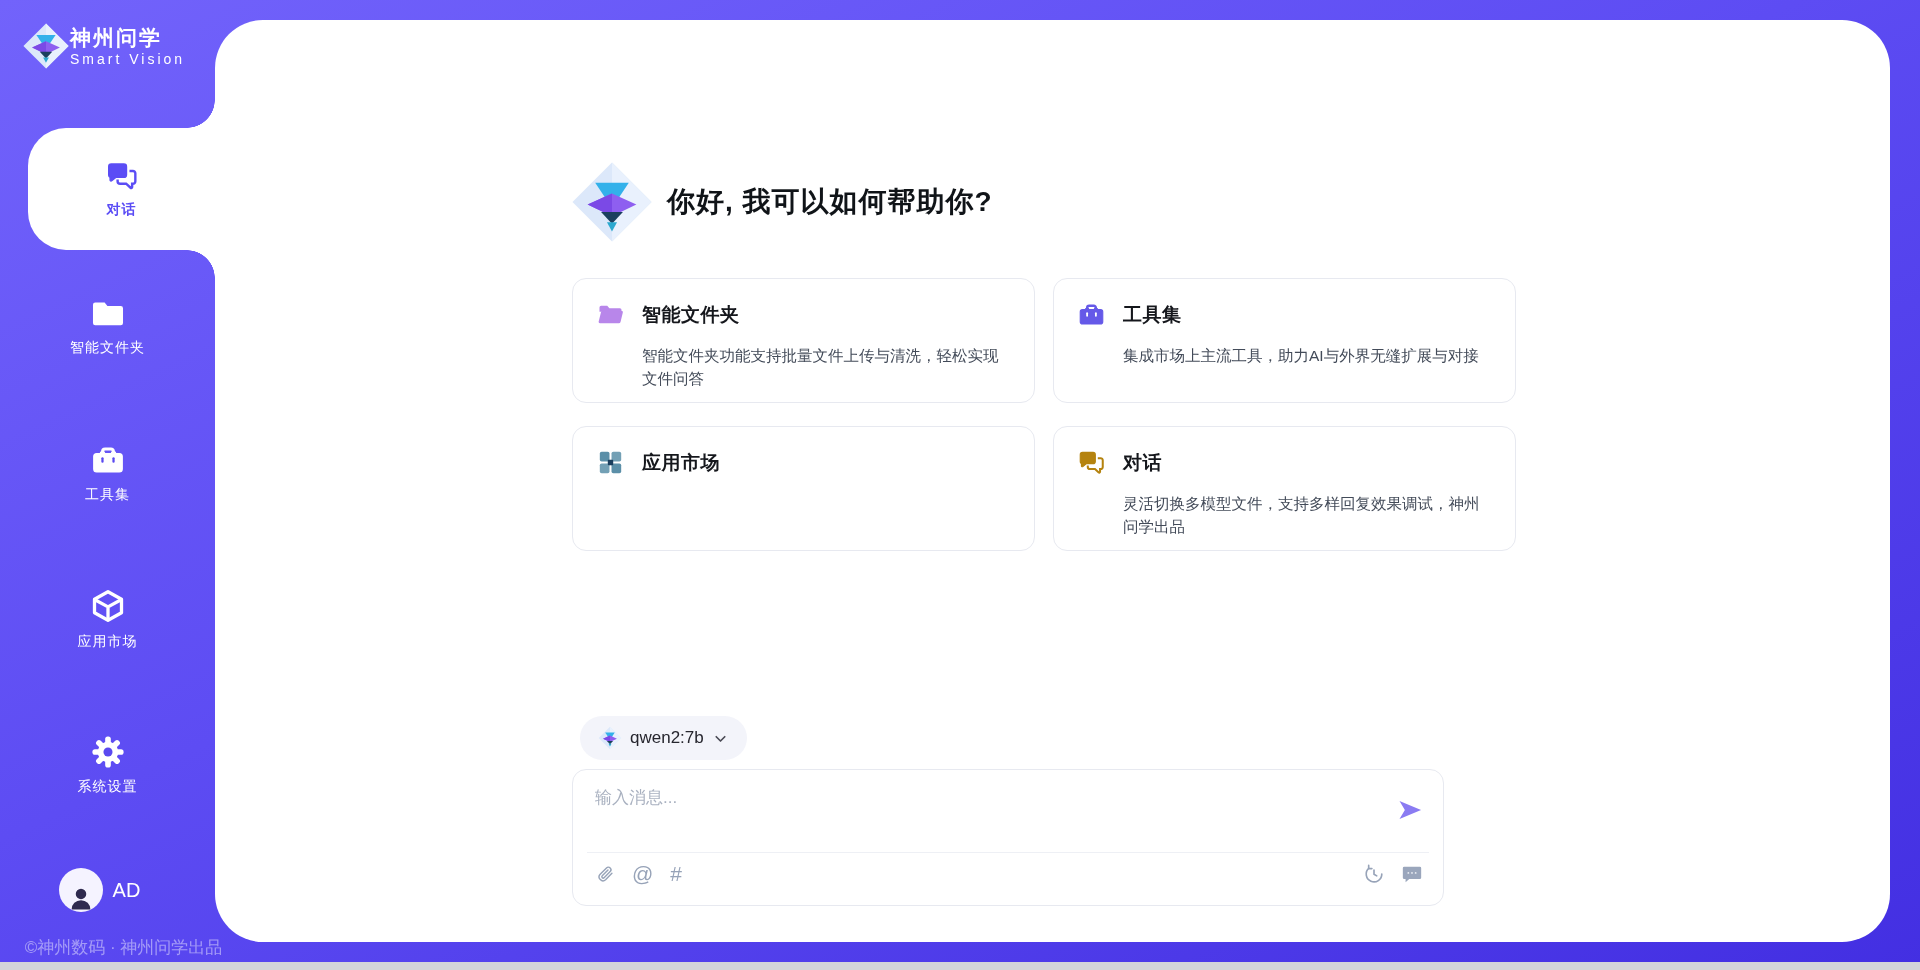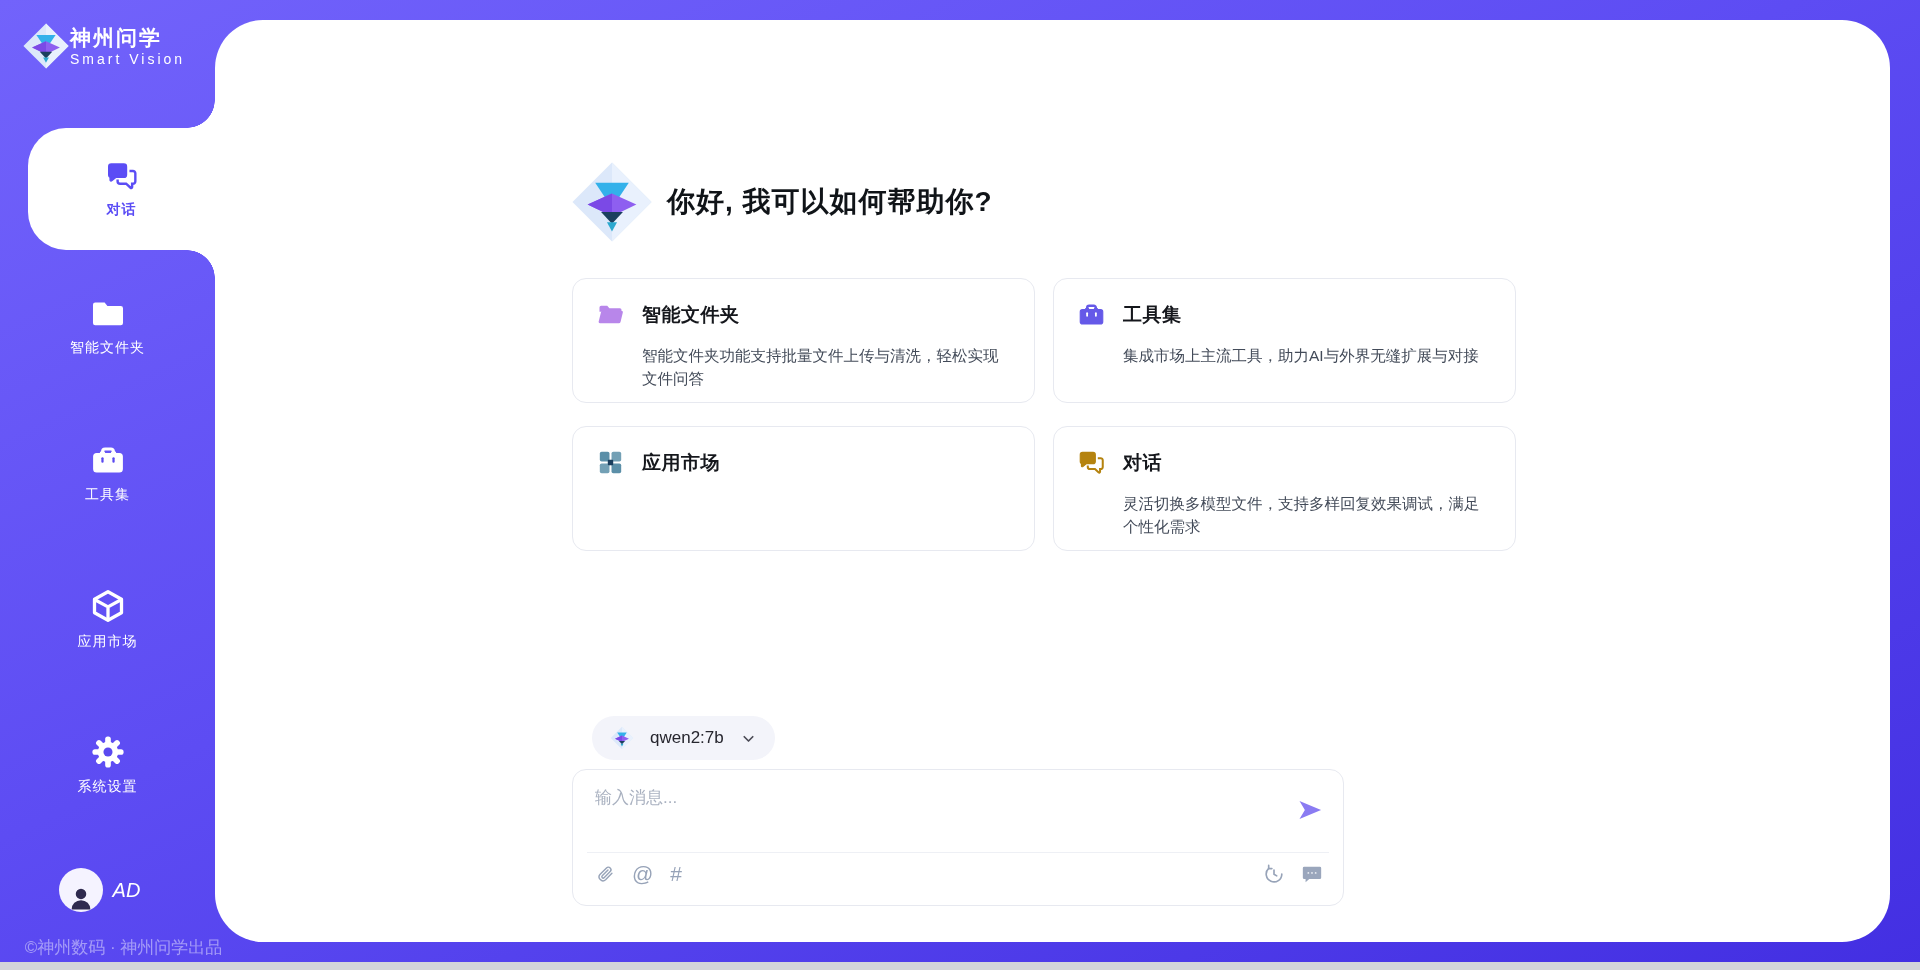--- a/index.html
+++ b/index.html
@@ -26,48 +26,48 @@
          background:radial-gradient(circle at 0 100%, transparent 27.5px, #fff 28px); }
 
   .nav-item { position:absolute; left:0; width:215px; display:flex; flex-direction:column;
               align-items:center; gap:9px; color:#fff; cursor:pointer; }
   .nav-item .label { font-size:14px; letter-spacing:1px; }
   .nav-item.active { left:28px; width:187px; top:128px; height:122px; justify-content:center; color:#5b4df5; }
   .nav-item.active .label { font-weight:bold; }
   .ni-2 { top:296px; } .ni-3 { top:443px; } .ni-4 { top:588px; } .ni-5 { top:735px; }
 
   .user-row { position:absolute; left:0; top:868px; width:199px; display:flex;
-              align-items:center; justify-content:center; gap:10px; cursor:pointer;font-style:italic; }
+              align-items:center; justify-content:center; gap:10px; cursor:pointer; }
   .avatar { width:44px; height:44px; border-radius:50%; background:#f5f3ff; overflow:hidden;
             display:flex; align-items:flex-end; justify-content:center; }
   .user-name { color:#fff; font-size:20px; }
   .sidebar-footer { position:absolute; left:16px; top:936px; width:215px; text-align:center;
             font-size:17px; color:rgba(255,255,255,0.45); }
 
   
   .greet { position:absolute; left:570px; top:160px; display:flex; align-items:center; gap:13px; }
   .greet .gem { width:84px; height:84px; }
   .greet h1 { font-size:28px; font-weight:bold; color:#101418; letter-spacing:1px; }
 
   .cards { position:absolute; left:572px; top:278px; width:944px; display:grid;
            grid-template-columns:463px 463px; grid-template-rows:125px 125px; gap:23px 18px; }
   .card { background:#fff; border:1px solid #e7e9f0; border-radius:14px; padding:22px 24px;
           cursor:pointer; }
   .card-head { display:flex; align-items:center; gap:18px; }
   .card-head svg { width:27px; height:27px; flex:0 0 auto; }
   .card-title { font-size:19px; font-weight:bold; color:#15171c; letter-spacing:0.5px; }
   .card-desc { margin-left:45px; margin-top:16px; font-size:15.5px; color:#434b59; line-height:1.5; }
 
-  .model-pill { position:absolute; left:592px; top:716px; height:44px; padding:0 18px;
+  .model-pill { position:absolute; left:580px; top:716px; height:44px; padding:0 18px;
                 border-radius:22px; background:#f3f4fa; display:inline-flex; align-items:center;
-                gap:16px; cursor:pointer; }
+                gap:8px; cursor:pointer; }
   .model-pill .gem { width:24px; height:24px; }
   .model-name { font-size:17px; color:#26262e; }
 
-  .composer { position:absolute; left:572px; top:769px; width:772px; height:137px;
+  .composer { position:absolute; left:572px; top:769px; width:872px; height:137px;
               background:#fff; border:1px solid #e7e9f0; border-radius:14px; }
   .composer textarea { position:absolute; left:22px; top:16px; width:840px; height:58px;
               border:none; resize:none; outline:none; font-size:17px; color:#333;
               font-family:"Liberation Sans","DejaVu Sans",sans-serif; background:transparent; }
   .composer textarea::placeholder { color:#a9b1c0; }
   .send-btn { position:absolute; right:18px; top:26px; width:30px; height:30px; border:none;
               background:transparent; cursor:pointer; }
   .composer-divider { position:absolute; left:14px; right:14px; top:82px; height:1px; background:#eef0f5; }
   .composer-toolbar { position:absolute; left:22px; top:93px; display:flex; align-items:center; gap:17px; }
   .composer-right   { position:absolute; right:20px; top:93px; display:flex; align-items:center; gap:16px; }
@@ -232,21 +232,21 @@
 
     <div class="card">
       <div class="card-head">
         <svg viewBox="0 0 24 24">
           <g stroke="#b5830f" fill="#b5830f">
             <use href="#chat-bubbles"></use>
           </g>
         </svg>
         <span class="card-title">对话</span>
       </div>
-      <div class="card-desc">灵活切换多模型文件，支持多样回复效果调试，满足个性化需求</div>
+      <div class="card-desc">灵活切换多模型文件，支持多样回复效果调试，神州问学出品</div>
     </div>
   </div>
 
   <div class="model-pill">
     <svg class="gem" viewBox="0 0 100 100">
         <use href="#gem"></use>
       </svg>
     <span class="model-name">qwen2:7b</span>
     <svg width="17" height="17" viewBox="0 0 24 24" fill="none" stroke="#4a4a55" stroke-width="2.4" stroke-linecap="round" stroke-linejoin="round">
       <path d="M6 9.5 l6 6 6 -6"></path>

